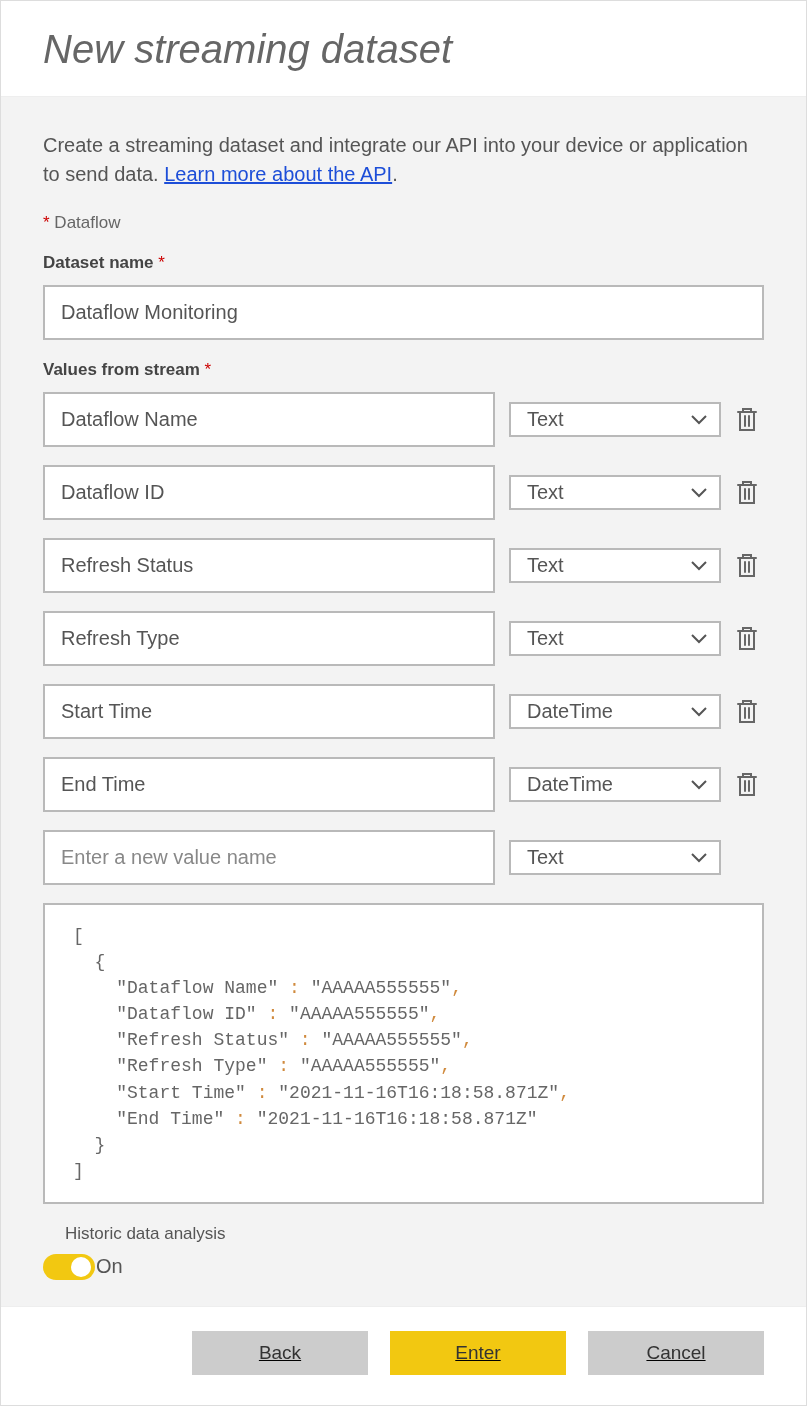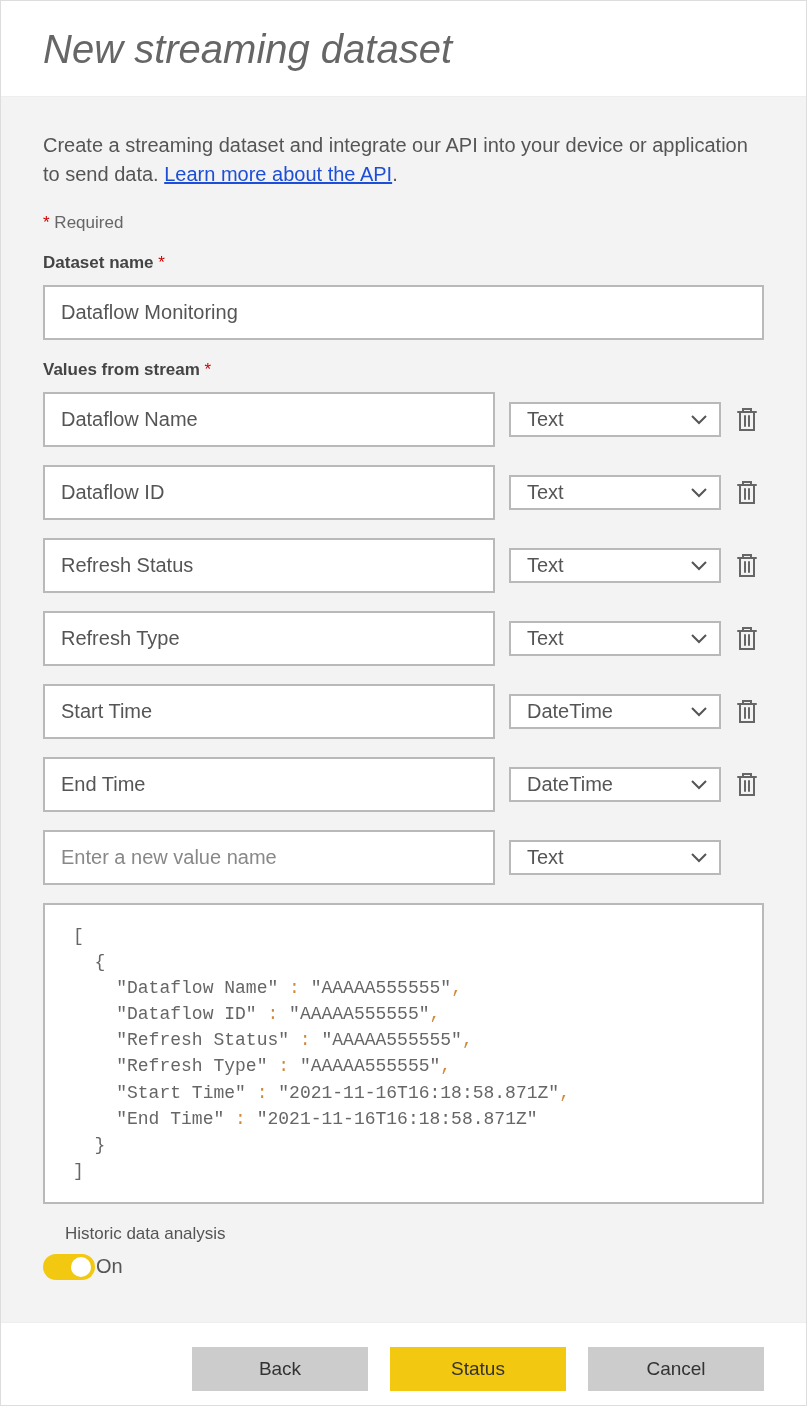--- a/index.html
+++ b/index.html
@@ -51,22 +51,23 @@
   .toggle {
     width: 52px; height: 26px; border-radius: 13px; background: #f2c811;
     position: relative; cursor: pointer;
   }
   .toggle .knob {
     width: 20px; height: 20px; border-radius: 50%; background: #fff;
     position: absolute; top: 3px; right: 4px;
   }
   .toggle-text { font-size: 20px; color: #555; }
   .footer {
-    background: #fff; padding: 24px 42px 14px; display: flex; justify-content: flex-end; gap: 22px;
+    background: #fff; padding: 24px 42px 30px; display: flex; justify-content: flex-end; gap: 22px;
     border-top: 1px solid #eee;
+    text-decoration: underline;
   }
   .btn {
     width: 176px; height: 44px; font-size: 19px; border: none; cursor: pointer;
     color: #333; background: #ccc;
   }
   .btn.primary { background: #f2c811; }
 </style>
 </head>
 <body>
 
@@ -77,21 +78,21 @@
   </div>
 
   <div class="body">
 
     <p class="desc">
       <span>Create a streaming dataset and integrate our API into your device or application to send data. </span><a href="#">Learn more about the API</a><span>.</span>
     </p>
 
     <p class="req-note">
       <span class="star">*</span>
-      <span>Required</span>
+      <span>Dataflow</span>
     </p>
 
     <p class="field-label">
       <span>Dataset name</span>
       <span class="star">*</span>
     </p>
     <input class="text-input" type="text" value="Dataflow Monitoring" style="">
 
     <p class="field-label">
       <span>Values from stream</span>
@@ -198,17 +199,17 @@
       <div class="toggle">
         <div class="knob"></div>
       </div>
       <span class="toggle-text">On</span>
     </div>
 
   </div>
 
   <div class="footer">
     <button class="btn">Back</button>
-    <button class="btn primary">Status</button>
+    <button class="btn primary">Enter</button>
     <button class="btn">Cancel</button>
   </div>
 
 </div>
 
 </body></html>

